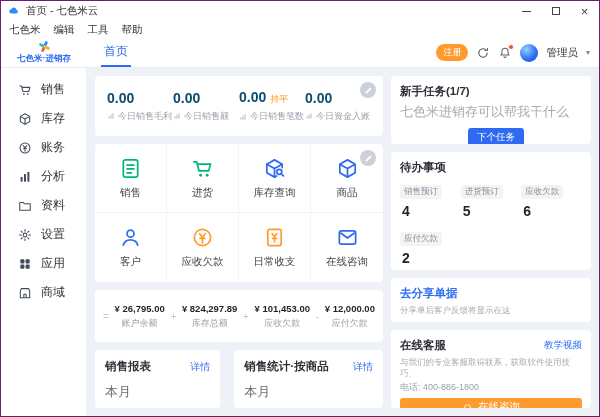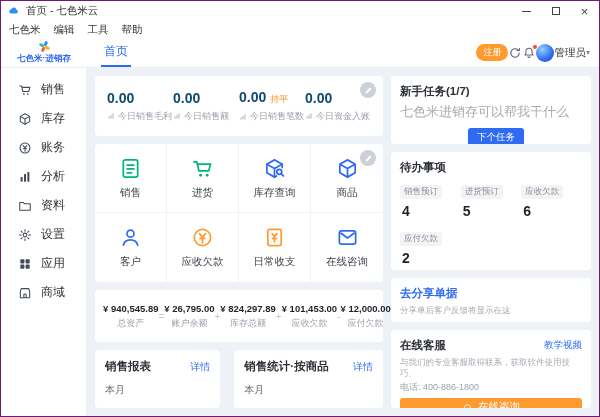--- a/index.html
+++ b/index.html
@@ -20,21 +20,21 @@
 
   
   .menubar{height:17px;flex:0 0 auto;display:flex;align-items:center;gap:13px;padding-left:8px;font-size:10.5px;color:#333;}
 
   
   .header{height:30px;flex:0 0 auto;display:flex;align-items:stretch;border-bottom:1px solid #e9ecf0;background:#fff;}
   .logo{width:86px;display:flex;flex-direction:column;align-items:center;justify-content:center;}
   .logo-mark svg{width:13px;height:13px;display:block;}
   .logo-text{font-size:8.5px;color:#2E6BF2;font-weight:bold;white-space:nowrap;}
   .home-tab{margin-left:14px;display:flex;align-items:center;padding:0 3px;font-size:12px;color:#2E6BF2;border-bottom:2px solid #2E6BF2;}
-  .header-right{margin-left:auto;display:flex;align-items:center;gap:0;padding-right:9px;}
+  .header-right{margin-left:auto;display:flex;align-items:center;gap:8px;padding-right:9px;}
   .register-pill{background:#FF9A2E;color:#fff;font-size:9px;padding:2px 7px;border-radius:9px;}
   .h-icon{color:#5a6372;display:flex;position:relative;}
   .h-icon svg{width:14px;height:14px;display:block;}
   .dot{position:absolute;top:-2px;right:-2px;width:6px;height:6px;background:#F5483B;border-radius:50%;border:1px solid #fff;}
   .avatar{width:18px;height:18px;border-radius:50%;background:radial-gradient(circle at 35% 30%,#8fd3ff,#2E6BF2 60%,#1b4ed8);}
   .user-name{font-size:10.5px;color:#333;}
   .caret{font-size:8px;color:#888;}
 
   
   .bodyrow{flex:1;display:flex;min-height:0;}
@@ -80,21 +80,21 @@
   .op{font-size:10px;color:#c4c9d1;}
 
   
   .panels{display:flex;gap:14px;flex:1;min-height:0;}
   .panel{padding:9px 10px;overflow:hidden;}
   .panel.p1{flex:45;}
   .panel.p2{flex:55;}
   .panel-head{display:flex;justify-content:space-between;align-items:center;}
   .panel-title{font-size:11.5px;font-weight:bold;color:#2b2f36;white-space:nowrap;}
   .detail-link{font-size:10px;color:#2E6BF2;}
-  .panel-period{margin-top:9px;font-size:10px;color:#676c75;}
+  .panel-period{margin-top:9px;font-size:13px;color:#676c75;}
 
   
   .aside .card{padding:8px 9px;overflow:hidden;}
   .card-title{font-size:11.5px;font-weight:bold;color:#2b2f36;}
   .tasks-card{height:68px;flex:0 0 auto;}
   .task-q{margin-top:4px;font-size:13px;color:#a6abb3;white-space:nowrap;overflow:hidden;}
   .task-btns{margin-top:7px;display:flex;gap:8px;}
   .btn-done{background:#fef9c3;color:#696f78;font-size:14px;padding:3px 9px;border-radius:3px;margin-top:16px;}
   .btn-next{background:#2E6BF2;color:#fff;font-size:9.5px;padding:3px 9px;border-radius:3px;}
 
@@ -414,24 +414,20 @@
             <span class="cell-label">在线咨询</span>
           </div>
           <span class="customize">
               <svg viewBox="0 0 24 24" fill="currentColor">
                 <path d="M4 20l4.5-1L20 7.5 16.5 4 5 15.5z"></path>
               </svg>
             </span>
         </div>
 
         <div class="card asset-card">
-          <div class="b-stat">
-            <span class="b-value">¥ 940,545.89</span>
-            <span class="b-label">总资产</span>
-          </div>
           <span class="op">=</span>
           <div class="b-stat">
             <span class="b-value">¥ 26,795.00</span>
             <span class="b-label">账户余额</span>
           </div>
           <span class="op">+</span>
           <div class="b-stat">
             <span class="b-value">¥ 824,297.89</span>
             <span class="b-label">库存总额</span>
           </div>

